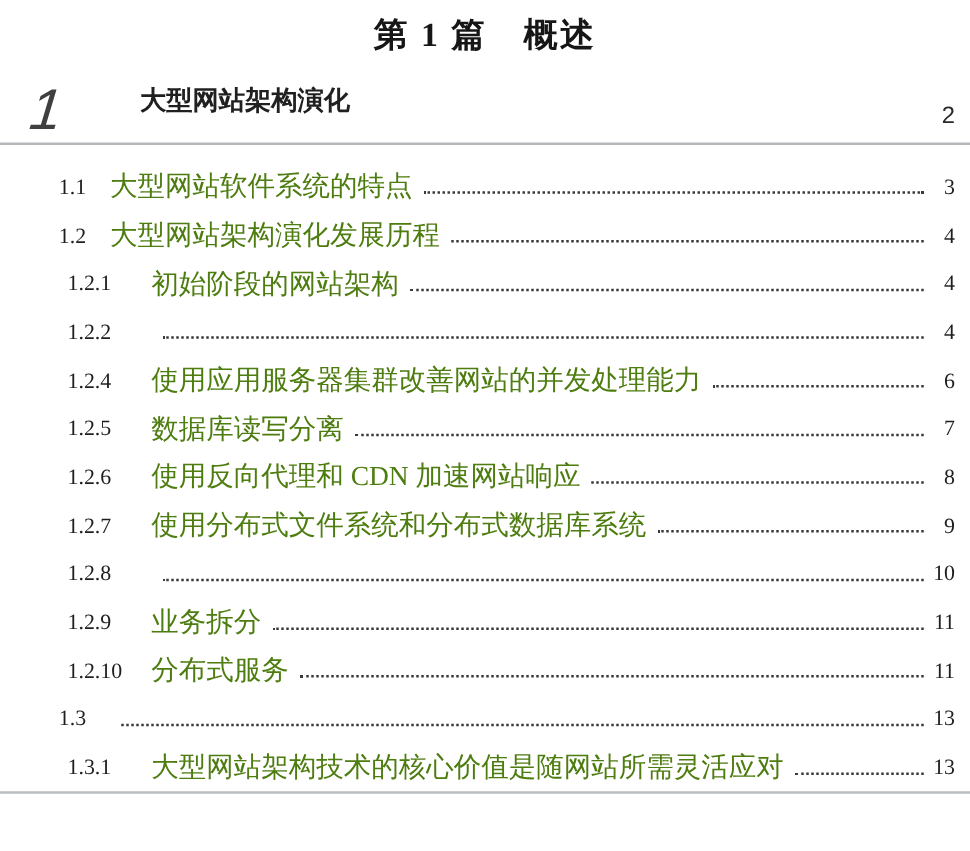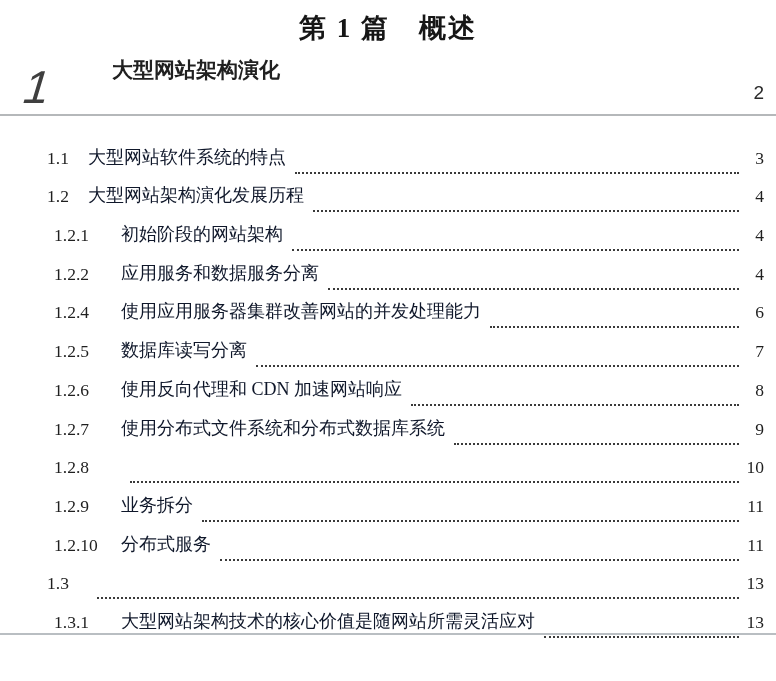--- a/index.html
+++ b/index.html
@@ -37,51 +37,51 @@
     color:#3f3f3f;
     transform:skewX(-6deg);
     margin-bottom:4px;
     width:88px;
   }
   .chapter-title{
     font-family:"Liberation Sans","DejaVu Sans",sans-serif;
     font-weight:bold;
     font-size:21px;
     color:#202020;
-    margin-bottom:30px;
+    margin-bottom:20px;
     white-space:nowrap;
   }
   .chapter-spacer{flex:1;}
   .chapter-page{
     font-family:"Liberation Sans","DejaVu Sans",sans-serif;
     font-size:19px;
     color:#2a2a2a;
     margin-bottom:10px;
   }
   .toc{
     padding-top:14px;
   }
   .toc-row{
     display:flex;
-    align-items:flex-end;
+    align-items:center;
     height:38.7px;
     box-sizing:border-box;
     padding-right:12px;
     white-space:nowrap;
   }
   .toc-row .num{
     font-size:17.5px;
     color:#1f1f1f;
     flex:0 0 auto;
   }
   .toc-row.lv2 .num{margin-left:47px;width:41px;}
   .toc-row.lv3 .num{margin-left:54px;min-width:67px;}
   .toc-row .title{
-    font-size:18px;
-    color:#0f172a;
+    font-size:22px;
+    color:#4d7c0f;
     flex:0 0 auto;
   }
   .leader{
     flex:1 1 auto;
     height:0;
     border-bottom:2.4px dotted #3a3a3a;
     margin:0 7px 0 9px;
     transform:translateY(5px);
     min-width:10px;
   }
@@ -125,21 +125,20 @@
     <span class="pg">4</span>
   </div>
       <div class="toc-row lv3">
     <span class="num">1.2.1</span>
     <span class="title">初始阶段的网站架构</span>
     <span class="leader"></span>
     <span class="pg">4</span>
   </div>
       <div class="toc-row lv3">
     <span class="num">1.2.2</span>
-    <span class="title">应用服务和数据服务分离</span>
     <span class="leader"></span>
     <span class="pg">4</span>
   </div>
       <div class="toc-row lv3">
     <span class="num">1.2.4</span>
     <span class="title">使用应用服务器集群改善网站的并发处理能力</span>
     <span class="leader"></span>
     <span class="pg">6</span>
   </div>
       <div class="toc-row lv3">

